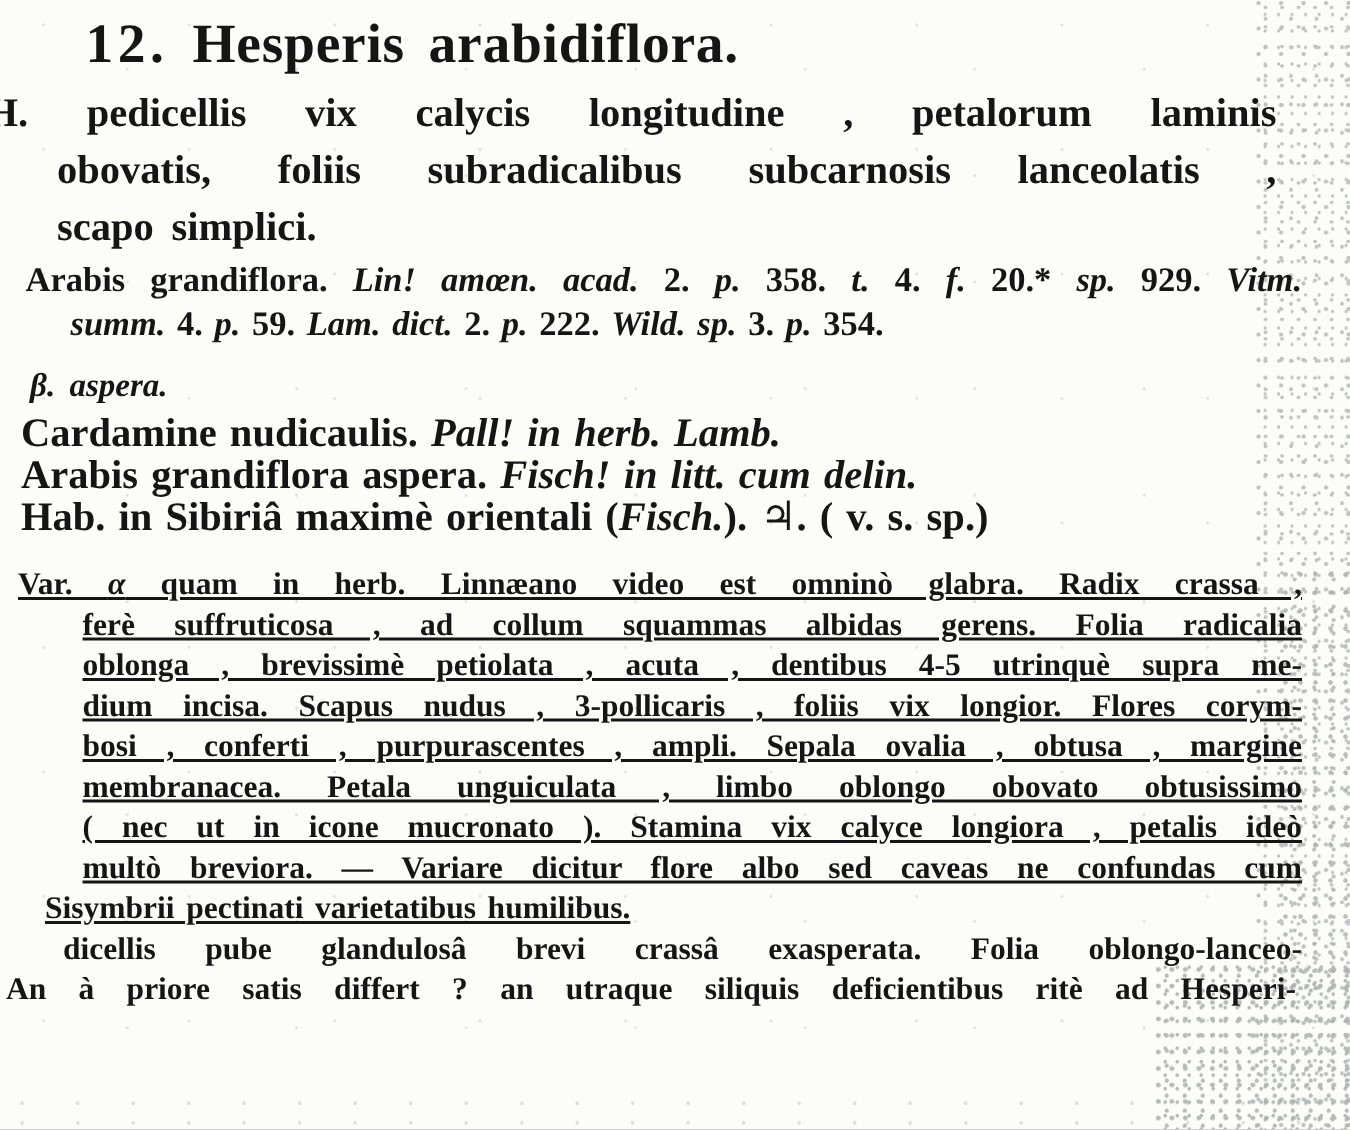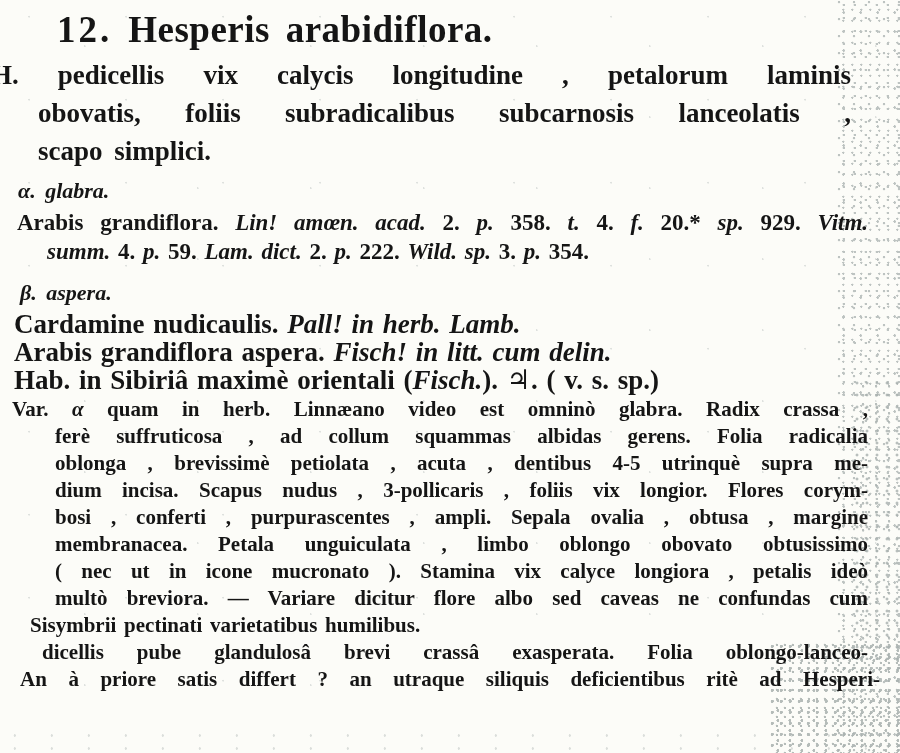--- a/index.html
+++ b/index.html
@@ -83,23 +83,23 @@
     margin-top:2px;padding-left:47px;width:821px;
     font-size:23px;font-weight:bold;line-height:29px;word-spacing:2px;
   }
   .syn-line{
     margin-left:14px;width:854px;
     font-size:27px;font-weight:bold;line-height:28px;word-spacing:2px;
   }
   .syn-line.firstsyn{margin-top:2px;}
 
   .para{font-size:21px;font-weight:bold;line-height:27px;word-spacing:2.5px;}
-  .var-alpha{margin-top:2px;padding-left:55px;width:813px;}
+  .var-alpha{margin-top:18px;padding-left:55px;width:813px;text-decoration:underline;}
   .var-beta{padding-left:42px;width:826px;}
-  .closing{padding-left:20px;width:860px;}
+  .closing{padding-left:4px;width:860px;}
 </style>
 </head>
 <body>
 
 <div class="page">
 
   <div class="noise noise-page"></div>
   <div class="noise noise-right"></div>
   <div class="noise noise-mid-right"></div>
   <div class="noise noise-bottom-right"></div>
@@ -108,23 +108,20 @@
   <main class="text-col">
 
     <h1 class="title"><span class="num">12.</span><span>Hesperis arabidiflora.</span></h1>
 
     <section class="diagnosis">
         <div class="line just" style="text-indent: -47px;"><span class="seg seg-roman">H. pedicellis vix calycis longitudine , petalorum laminis</span></div>
         <div class="line just"><span class="seg seg-roman">obovatis, foliis subradicalibus subcarnosis lanceolatis ,</span></div>
         <div class="line"><span class="seg seg-roman">scapo simplici.</span></div>
       </section>
 
-    <div class="var-label">
-        <div class="line"><span class="seg seg-italic">α. glabra.</span></div>
-      </div>
 
     <section class="synonym1">
         <div class="line just" style="text-indent: -30px;"><span class="seg seg-roman">Arabis grandiflora. </span><span class="seg seg-italic">Lin! amœn. acad. </span><span class="seg seg-roman">2. </span><span class="seg seg-italic">p. </span><span class="seg seg-roman">358. </span><span class="seg seg-italic">t. </span><span class="seg seg-roman">4. </span><span class="seg seg-italic">f. </span><span class="seg seg-roman">20.* </span><span class="seg seg-italic">sp. </span><span class="seg seg-roman">929. </span><span class="seg seg-italic">Vitm.</span></div>
         <div class="line"><span class="seg seg-italic">summ. </span><span class="seg seg-roman">4. </span><span class="seg seg-italic">p. </span><span class="seg seg-roman">59. </span><span class="seg seg-italic">Lam. dict. </span><span class="seg seg-roman">2. </span><span class="seg seg-italic">p. </span><span class="seg seg-roman">222. </span><span class="seg seg-italic">Wild. sp. </span><span class="seg seg-roman">3. </span><span class="seg seg-italic">p. </span><span class="seg seg-roman">354.</span></div>
       </section>
 
     <div class="var-label beta">
         <div class="line"><span class="seg seg-italic">β. aspera.</span></div>
       </div>
 

